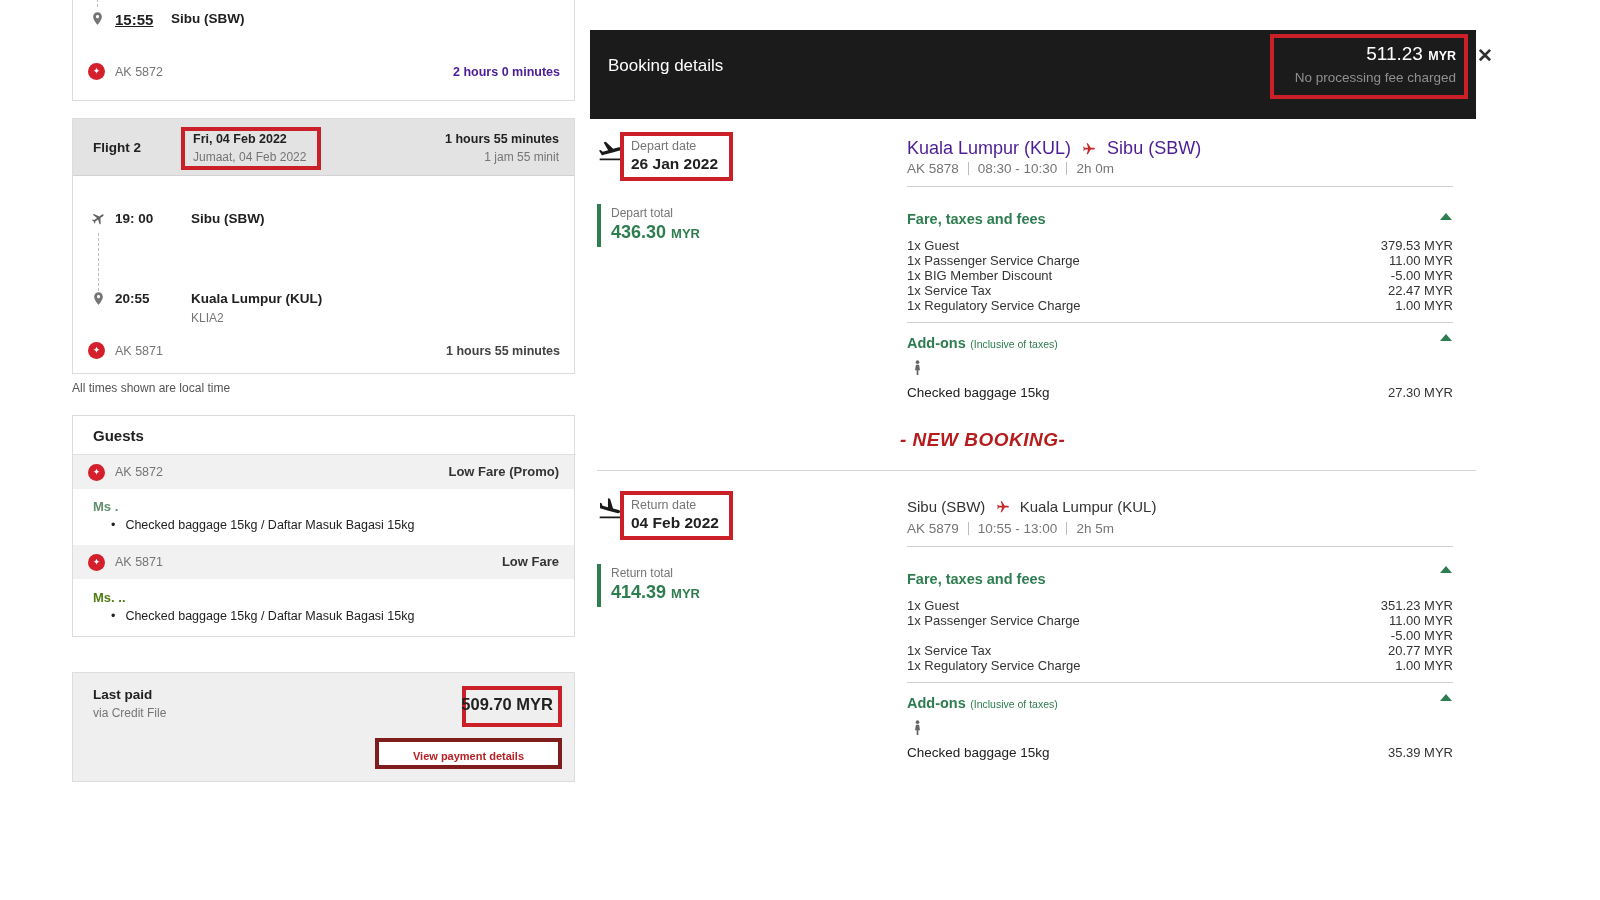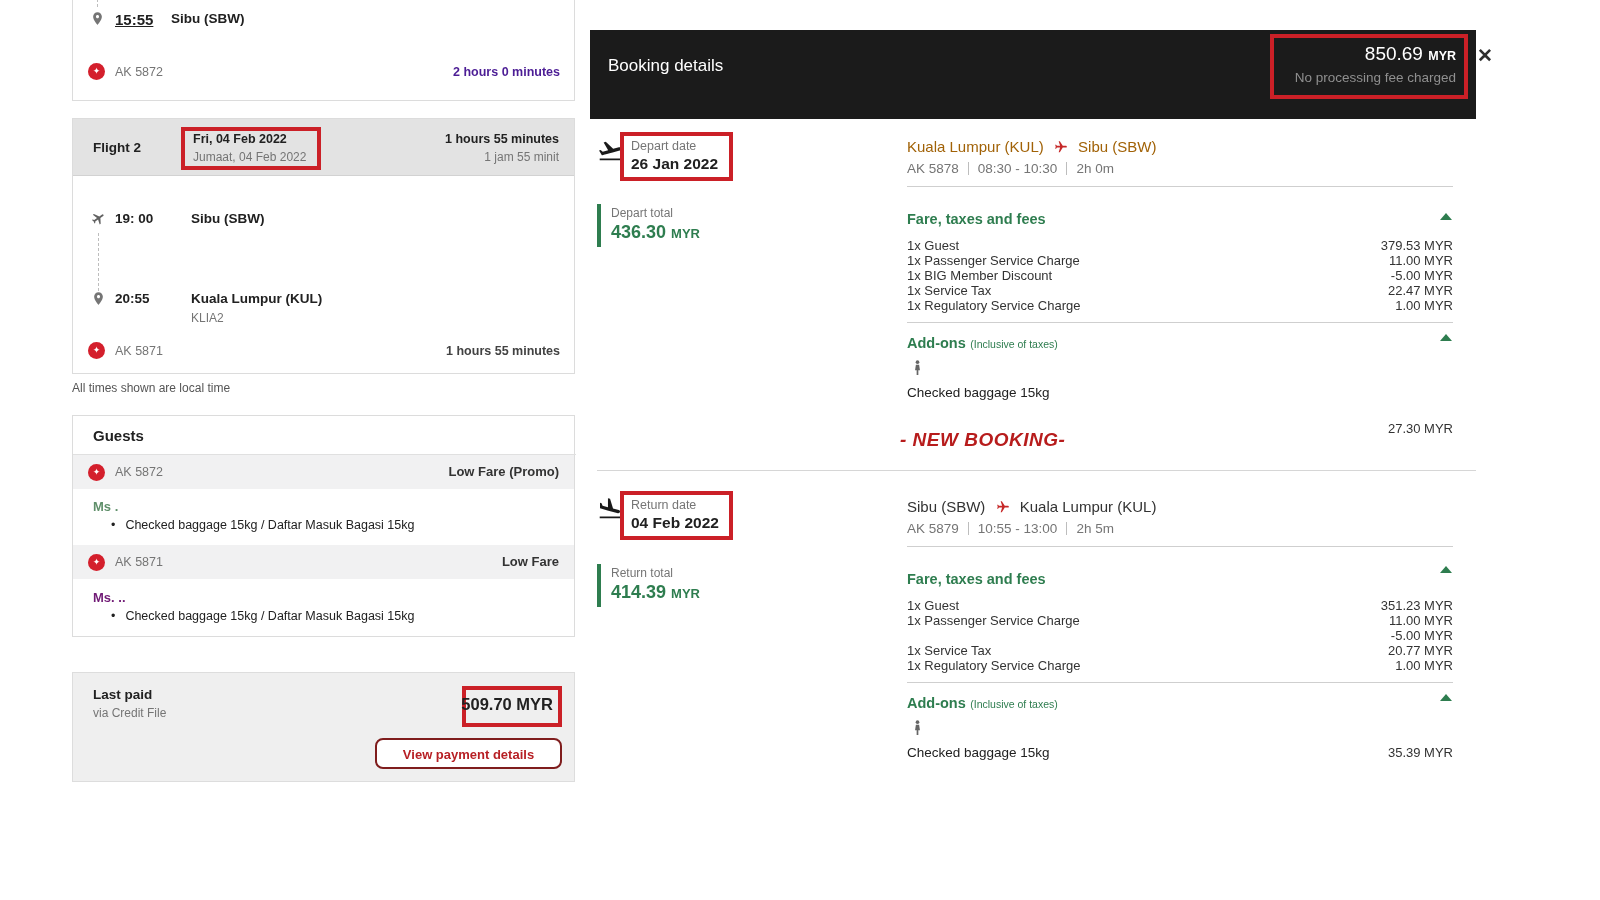--- a/index.html
+++ b/index.html
@@ -16,22 +16,22 @@
     color:#fff; font-size:9px; line-height:17px; text-align:center; vertical-align:middle; }
   .caret-up { position:absolute; width:0; height:0; border-left:6px solid transparent;
     border-right:6px solid transparent; border-bottom:7px solid #2e7d4f; }
   .dashline { position:absolute; width:0; border-left:1px dashed #bdbdbd; }
   .grayrow { position:absolute; left:0; right:0; background:#f1f1f2; }
   .bullet::before { content:"•"; margin-right:10px; color:#212121; }
   .sep { display:inline-block; width:0; height:13px; border-left:1px solid #bdbdbd;
     margin:0 9px; vertical-align:-2px; }
   .feerow { display:flex; justify-content:space-between; line-height:15px; font-size:13px; color:#333; }
   .panel-header { position:absolute; background:#1b1b1b; }
-  .btn-outline { position:absolute; background:#fff; border:2px solid #7f1d1d; border-radius:8px;
-    color:#b72025; font-weight:bold; font-size:13px; text-align:center; cursor:pointer; }
+  .btn-outline { position:absolute; background:#fff; border:4px solid #7f1d1d; border-radius:0;
+    color:#b72025; font-weight:bold; font-size:11px; text-align:center; cursor:pointer; }
   svg { display:block; }
 </style>
 </head>
 <body>
 
 <div class="card" style="left:72px; top:-42px; width:503px; height:143px;">
   <div class="dashline" style="left:24px; top:0; height:48px;"></div>
   <div class="abs" style="left:17px; top:52px;">
     <svg width="15" height="15" viewBox="0 0 24 24" fill="#757575">
         <path d="M12 2C8.13 2 5 5.13 5 9c0 5.25 7 13 7 13s7-7.75 7-13c0-3.87-3.13-7-7-7zm0 9.5c-1.38 0-2.5-1.12-2.5-2.5s1.12-2.5 2.5-2.5 2.5 1.12 2.5 2.5-1.12 2.5-2.5 2.5z"></path>
@@ -84,37 +84,37 @@
     <div class="abs gray" style="left:42px; top:10px; font-size:12.5px;">AK 5872</div>
     <div class="abs bold" style="right:15px; top:9px; font-size:13px; color:#333;">Low Fare (Promo)</div>
   </div>
   <div class="abs" style="left:20px; top:83px; font-size:13px; color:#5f8f6a; font-weight:600;">Ms .</div>
   <div class="abs bullet" style="left:38px; top:102px; font-size:12.5px;"><span>Checked baggage 15kg / Daftar Masuk Bagasi 15kg</span></div>
   <div class="grayrow" style="top:129px; height:34px;">
     <div class="abs" style="left:15px; top:8px;"><span class="aalogo">✦</span></div>
     <div class="abs gray" style="left:42px; top:10px; font-size:12.5px;">AK 5871</div>
     <div class="abs bold" style="right:15px; top:9px; font-size:13px; color:#333;">Low Fare</div>
   </div>
-  <div class="abs" style="left:20px; top:174px; font-size:13px; color:#701a75; font-weight:600;">Ms. ..</div>
+  <div class="abs" style="left:20px; top:174px; font-size:13px; color:#4d7c0f; font-weight:600;">Ms. ..</div>
   <div class="abs bullet" style="left:38px; top:193px; font-size:12.5px;"><span>Checked baggage 15kg / Daftar Masuk Bagasi 15kg</span></div>
 </div>
 
 <div class="card" style="left:72px; top:672px; width:503px; height:110px; background:#efefef; border-color:#ddd;">
   <div class="abs bold" style="left:20px; top:14px; font-size:13.5px;">Last paid</div>
   <div class="abs gray" style="left:20px; top:33px; font-size:12px;">via Credit File</div>
   <div class="redbox" style="right:12px; top:13px; width:100px; height:41px;"></div>
   <div class="abs bold" style="right:21px; top:22px; font-size:16.5px;">509.70 MYR</div>
   <div class="btn-outline" style="left:302px; top:65px; width:187px; height:31px; line-height:29px;">View payment details</div>
 </div>
 
 <div class="panel-header" style="left:590px; top:30px; width:886px; height:89px;">
   <div class="abs" style="left:18px; top:26px; color:#fff; font-size:17px; font-weight:500;">Booking details</div>
   <div class="redbox" style="right:8px; top:4px; width:198px; height:65px;"></div>
   <div class="abs right" style="right:20px; top:13px; color:#fff; font-size:19px; font-weight:500;">
-    <span>850.69</span>
+    <span>511.23</span>
     <span style="font-size:12.5px; font-weight:bold;">MYR</span>
   </div>
   <div class="abs right" style="right:20px; top:40px; color:#8f8f8f; font-size:13.5px;">No processing fee charged</div>
 </div>
 <div class="abs" style="left:1477px; top:44px; font-size:19px; color:#2f2f2f; font-weight:bold; cursor:pointer;">✕</div>
 
 <div class="abs" style="left:597px; top:138px;">
   <svg width="26" height="26" viewBox="0 0 24 24" fill="#1a1a1a">
       <path d="M2.5 19h19v1.5h-19V19zm19.57-9.36c-.21-.8-1.04-1.28-1.84-1.06L14.92 10 8.07 3.57l-1.93.51 4.14 7.17-4.97 1.33-1.97-1.54-1.45.39 2.59 4.49s7.12-1.9 16.57-4.43c.81-.23 1.28-1.05 1.06-1.85z"></path>
     </svg>
@@ -123,21 +123,21 @@
 <div class="abs gray" style="left:631px; top:139px; font-size:12.5px;">Depart date</div>
 <div class="abs bold" style="left:631px; top:155px; font-size:15.5px;">26 Jan 2022</div>
 
 <div class="abs" style="left:597px; top:204px; width:4px; height:43px; background:#2e7d4f;"></div>
 <div class="abs gray" style="left:611px; top:206px; font-size:12px;">Depart total</div>
 <div class="abs green bold" style="left:611px; top:222px; font-size:18px;">
   <span>436.30</span>
   <span style="font-size:13px;">MYR</span>
 </div>
 
-<div class="abs" style="left:907px; top:138px; font-size:15px; color:#a16207;">
+<div class="abs" style="left:907px; top:138px; font-size:18px; color:#4c1d95;">
   <span>Kuala Lumpur (KUL)</span>
   <svg width="14" height="14" viewBox="0 0 24 24" fill="#c62828" style="display:inline-block; vertical-align:-2px; margin:0 6px;">
       <path d="M21 16v-2l-8-5V3.5A1.5 1.5 0 0 0 11.5 2 1.5 1.5 0 0 0 10 3.5V9l-8 5v2l8-2.5V19l-2 1.5V22l3.5-1 3.5 1v-1.5L13 19v-5.5l8 2.5z" transform="rotate(90 12 12)"></path>
     </svg>
   <span>Sibu (SBW)</span>
 </div>
 <div class="abs gray" style="left:907px; top:161px; font-size:13.5px;">
   <span>AK 5878</span><span class="sep"></span><span>08:30 - 10:30</span><span class="sep"></span><span>2h 0m</span>
 </div>
 <div class="divider" style="left:907px; top:186px; width:546px;"></div>
@@ -174,21 +174,21 @@
 </div>
 <div class="caret-up" style="left:1440px; top:334px;"></div>
 <div class="abs" style="left:911px; top:360px;">
   <svg width="13" height="16" viewBox="0 0 24 30" fill="#666">
       <circle cx="12" cy="4" r="3.4"></circle>
       <path d="M9 9h6l1.6 10h-3v9h-3.2v-9h-3z"></path>
     </svg>
 </div>
 <div class="abs" style="left:907px; top:385px; width:546px; display:flex; justify-content:space-between; font-size:13.5px; color:#212121;">
   <span>Checked baggage 15kg</span>
-  <span style="color:#333; font-size:13px;margin-top:36px;">27.30 MYR</span>
+  <span style="color:#333; font-size:13px;">27.30 MYR</span>
 </div>
 
 <div class="abs annotation" style="left:900px; top:429px;font-style:italic;">- NEW BOOKING-</div>
 
 <div class="divider" style="left:597px; top:470px; width:879px; border-color:#d6d6d6;"></div>
 
 <div class="abs" style="left:597px; top:496px;">
   <svg width="26" height="26" viewBox="0 0 24 24" fill="#1a1a1a">
       <path d="M2.5 19h19v1.5h-19V19zm7.18-5.73l4.35 1.16 5.31 1.42c.8.21 1.62-.26 1.84-1.06.21-.8-.26-1.62-1.06-1.84l-5.31-1.42-2.76-9.02-1.93-.51v8.28L5.15 8.95l-.93-2.32-1.45-.39v5.17l1.6.43 5.31 1.43z"></path>
     </svg>

